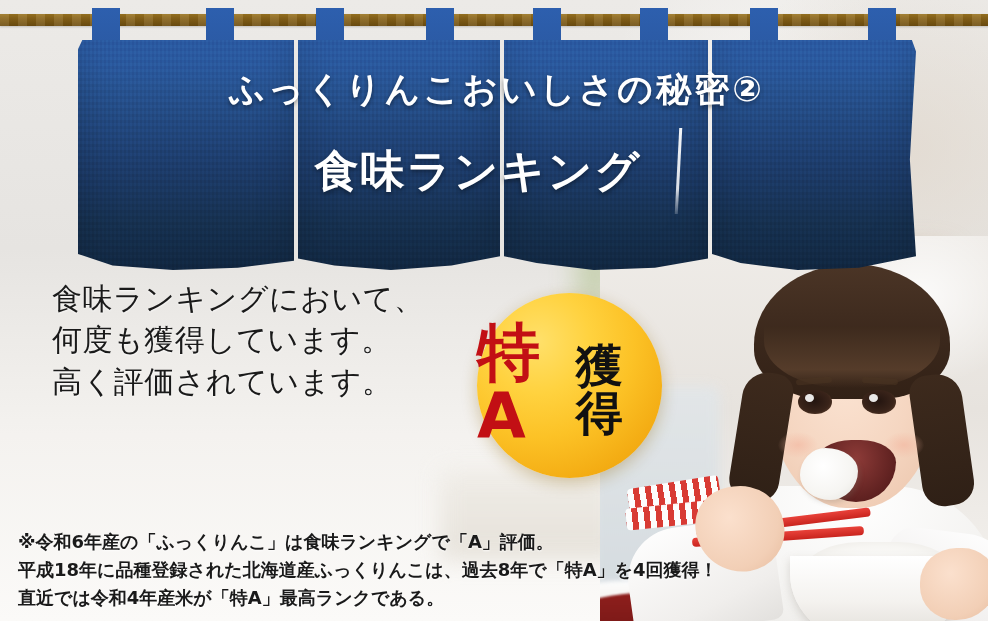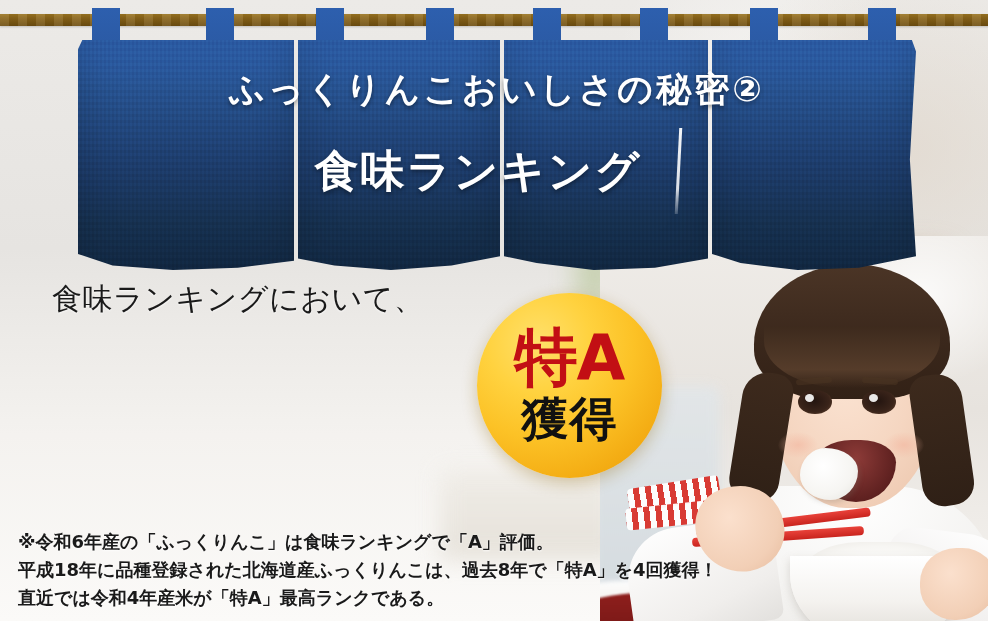--- a/index.html
+++ b/index.html
@@ -313,21 +313,21 @@
   .copy-line.accent{ color:#c1121c; }
 
   
   .badge{
     position:absolute; left:477px; top:293px; width:185px; height:185px;
     border-radius:50%;
     background:
       radial-gradient(circle at 33% 26%, #ffe06a 0%, #ffd23f 28%, #fcc226 52%, #f4ad14 76%, #e89b08 100%);
     box-shadow:0 5px 16px rgba(140,100,10,.32);
     z-index:12;
-    display:flex; flex-direction:column; align-items:center; justify-content:center;
+    display:flex; flex-direction:row; align-items:center; justify-content:center;
   }
   .badge-top{
     font-size:63px; font-weight:900; color:#c20f14;
     line-height:1; letter-spacing:-1px;
     margin-top:-4px;
     font-family:"DejaVu Sans","Liberation Sans",sans-serif;
   }
   .badge-bottom{
     font-size:47px; font-weight:900; color:#111111;
     line-height:1; letter-spacing:1px; margin-top:6px;
@@ -420,20 +420,22 @@
       <div class="noren-title1">ふっくりんこおいしさの秘密②</div>
       <div class="noren-title2-row">
         <span class="nt-left">食味ランキング</span>
         <span class="nt-divider"></span>
       </div>
     </div>
   </div>
 
   <div class="copy">
     <div class="copy-line">食味ランキングにおいて、</div>
+    <div class="copy-line">何度も獲得しています。</div>
+    <div class="copy-line">高く評価されています。</div>
   </div>
 
   <div class="badge">
     <div class="badge-top">特A</div>
     <div class="badge-bottom">獲得</div>
   </div>
 
   <div class="footnote">
     <div class="fn-line">※令和6年産の「ふっくりんこ」は食味ランキングで「A」評価。</div>
     <div class="fn-line">平成18年に品種登録された北海道産ふっくりんこは、過去8年で「特A」を4回獲得！</div>

